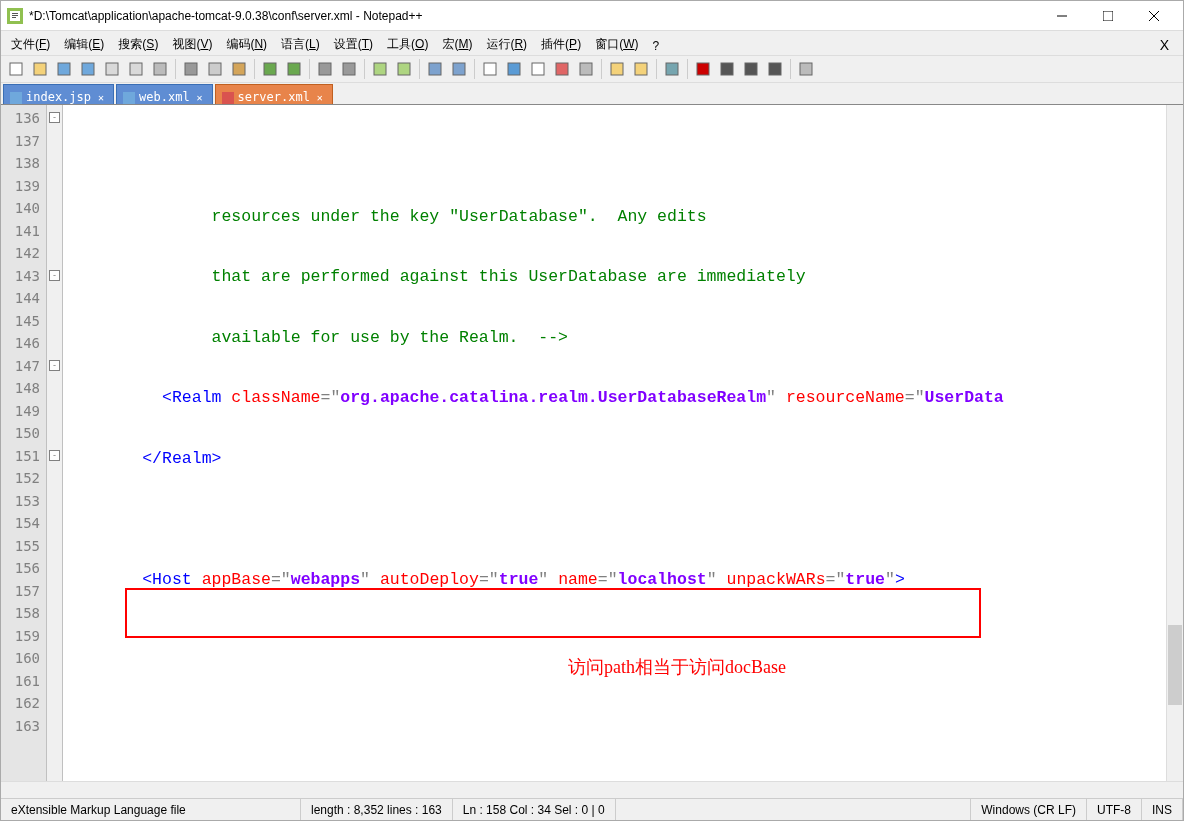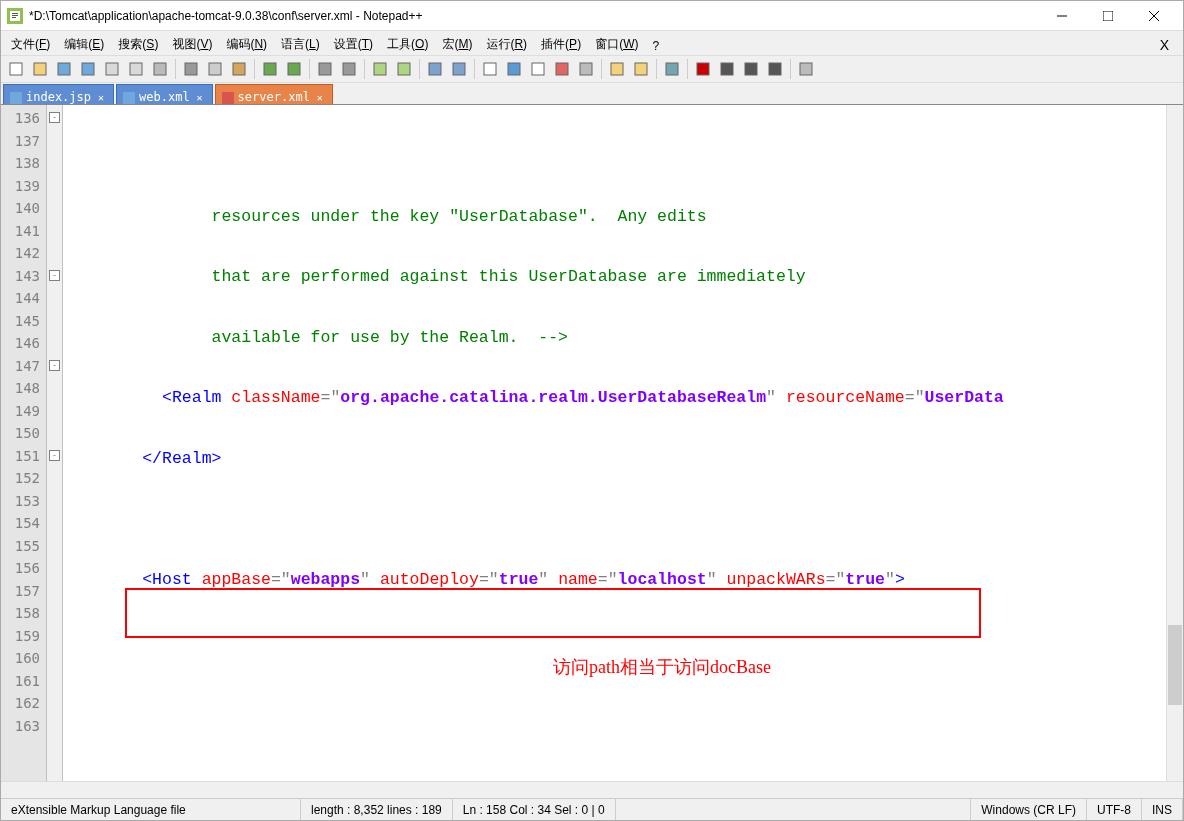--- a/index.html
+++ b/index.html
@@ -349,29 +349,29 @@
     
     
     
     
     
     
     
     
 
     <div class="redbox" style="left:62px; top:483px; width:856px; height:50px;"></div>
-    <div class="annotation" style="left:490px; top:550px;font-family:Liberation Serif, serif;">访问path相当于访问docBase</div>
+    <div class="annotation" style="left:505px; top:550px;font-family:Liberation Serif, serif;">访问path相当于访问docBase</div>
   </div>
   <div class="scrollbar-v">
     <div class="thumb" style="top:520px; height:80px;"></div>
   </div>
 </div>
 <div class="scrollbar-h"></div>
 
 <div class="statusbar">
   <div>eXtensible Markup Language file</div>
-  <div>length : 8,352    lines : 189</div>
+  <div>length : 8,352    lines : 163</div>
   <div>Ln : 158   Col : 34   Sel : 0 | 0</div>
   <div class="sp"></div>
   <div>Windows (CR LF)</div>
   <div>UTF-8</div>
   <div>INS</div>
 </div>
 
 </body></html>

